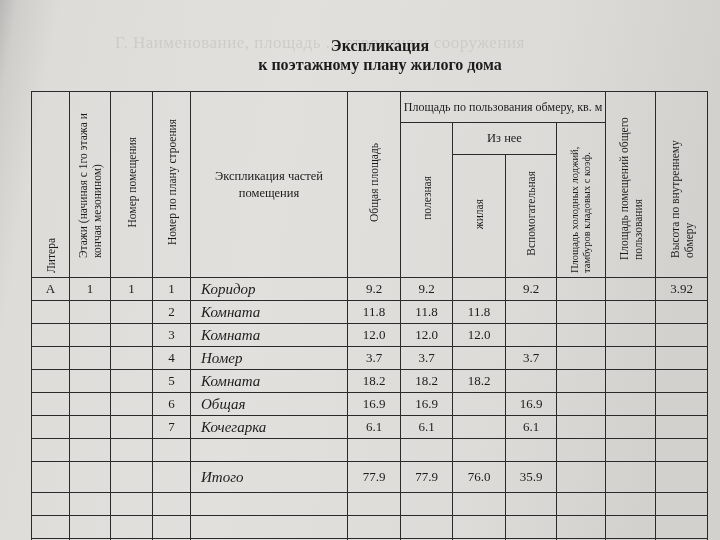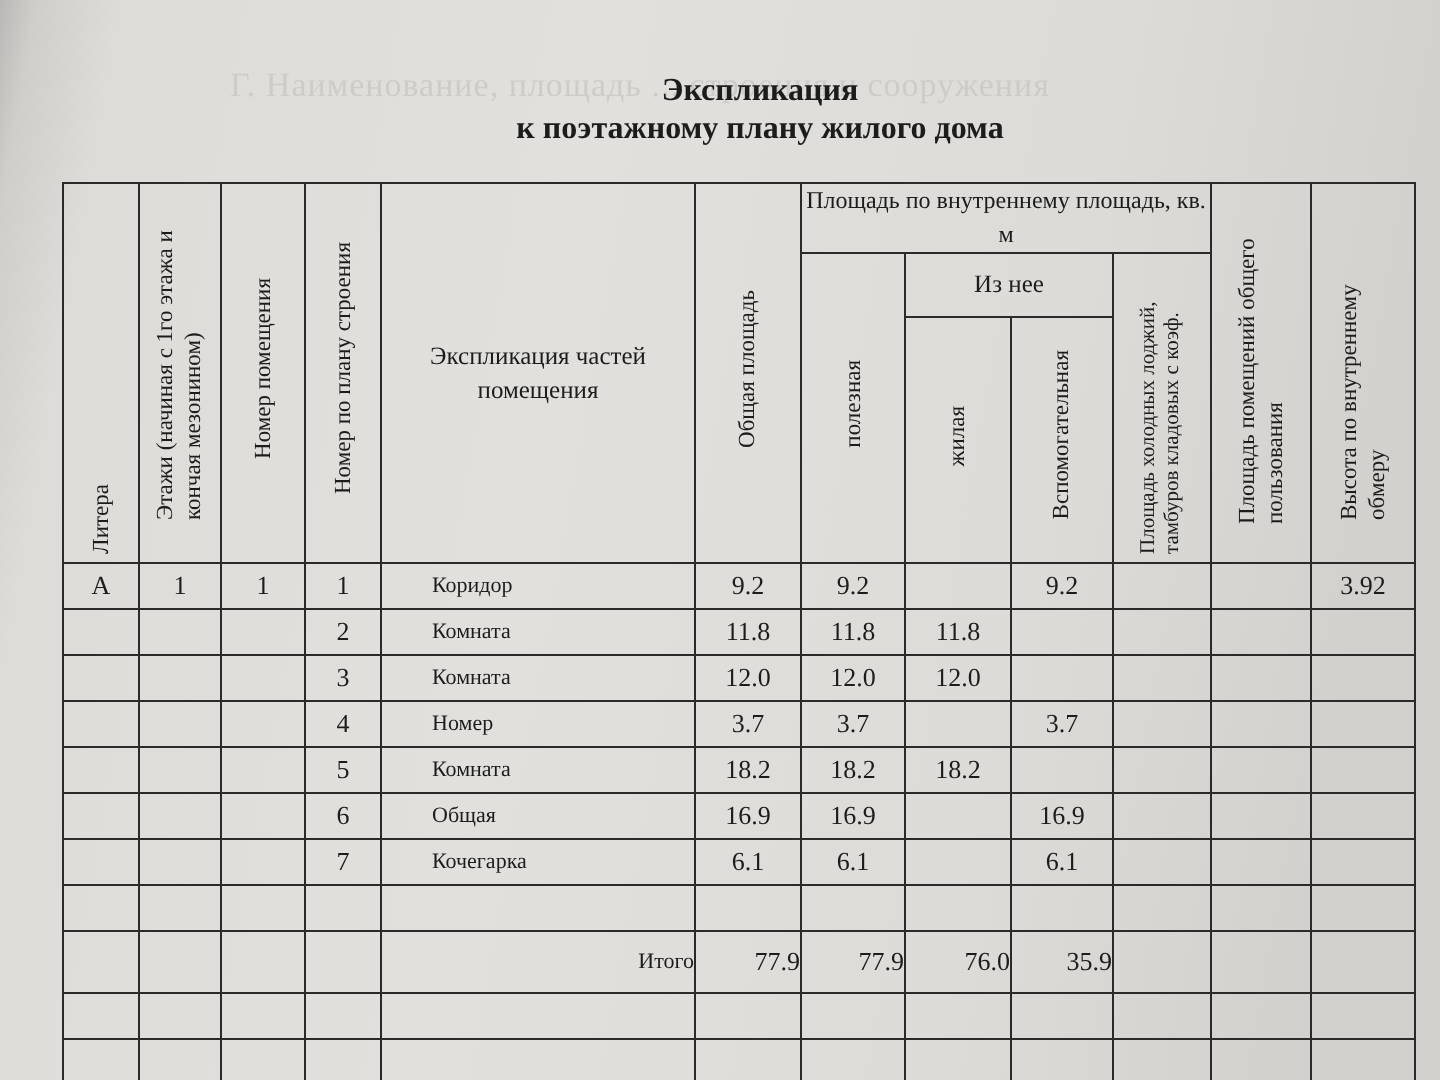--- a/index.html
+++ b/index.html
@@ -36,22 +36,22 @@
   }
   th.vert { height: 154px; }
   .v {
     writing-mode: vertical-rl; transform: rotate(180deg);
     display: inline-block; font-size: 11.5px; line-height: 14px;
     text-align: left; white-space: normal; max-height: 150px;
   }
   .vwrap { display:flex; justify-content:center; align-items:flex-end; height:100%; padding-bottom:4px; box-sizing:border-box; }
   .hcenter { text-align: center; font-size: 12.5px; line-height: 17px; }
   tbody td { height: 22px; text-align: center; font-size: 13px; }
-  tbody td.name { text-align: left; padding-left: 25px; font-size: 11px; }
-  tbody tr.total td { height: 30px; text-align: right; }
+  tbody td.name { text-align: left; padding-left: 10px; font-size: 15px; font-style: italic; }
+  tbody tr.total td { height: 30px; }
   tbody tr.spacer td { height: 22px; }
 </style>
 </head>
 <body>
 
 <div class="ghost">Г. Наименование, площадь ... строения и сооружения</div>
 
 <div class="title">
   <span class="l2">Экспликация</span>
   <span class="l2">к поэтажному плану жилого дома</span>
@@ -93,21 +93,21 @@
           <div class="vwrap">
             <span class="v">Номер по плану строения</span>
           </div>
         </th>
       <th rowspan="3" class="hcenter"><span>Экспликация частей помещения</span></th>
       <th rowspan="3">
           <div class="vwrap">
             <span class="v">Общая площадь</span>
           </div>
         </th>
-      <th colspan="4" class="hcenter" style="font-size:12px">Площадь по внутреннему площадь, кв. м</th>
+      <th colspan="4" class="hcenter" style="font-size:12px">Площадь по пользования обмеру, кв. м</th>
       <th rowspan="3">
           <div class="vwrap" style="align-items:flex-start;padding-top:4px">
             <span class="v">Площадь помещений общего пользования</span>
           </div>
         </th>
       <th rowspan="3">
           <div class="vwrap">
             <span class="v">Высота по внутреннему обмеру</span>
           </div>
         </th>

